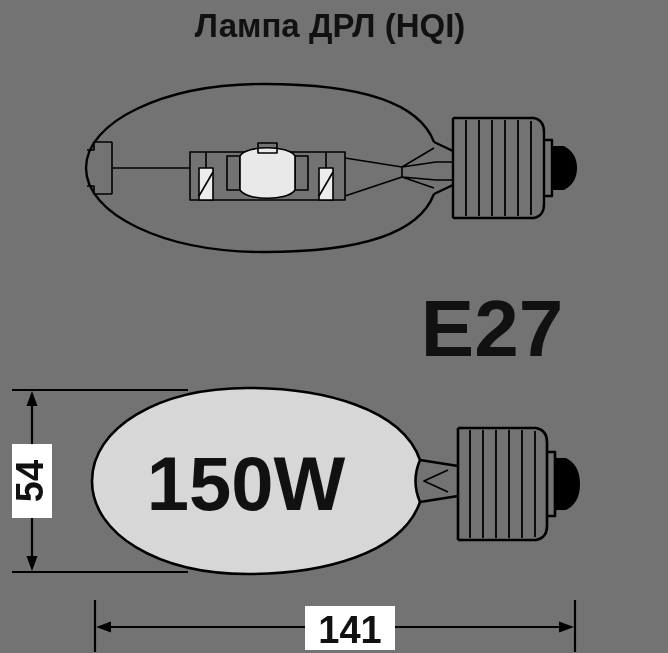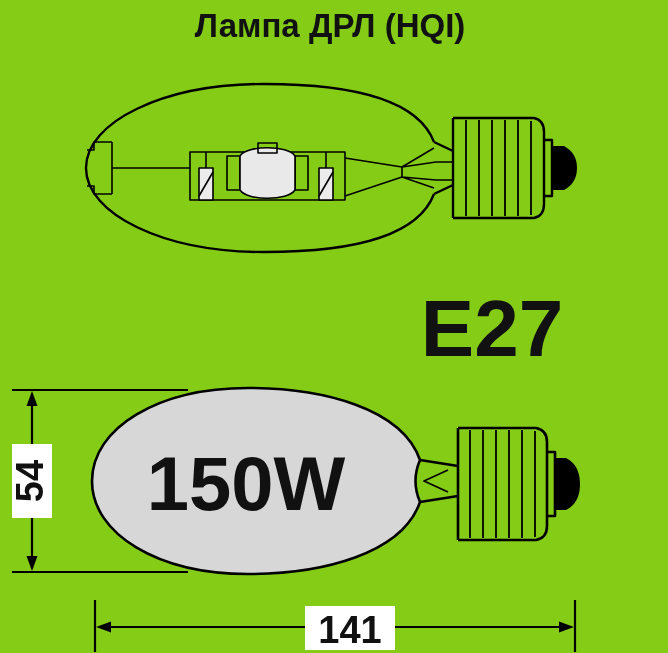--- a/index.html
+++ b/index.html
@@ -1,20 +1,20 @@
 <!DOCTYPE html>
 <html><head>
 <meta charset="utf-8">
 <style>
   html, body { margin: 0; padding: 0; background: #ffffff; }
   .page {
     position: relative;
     width: 668px;
     height: 653px;
-    background: #84cc16;
+    background: #737373;
     font-family: "Liberation Sans", sans-serif;
     overflow: hidden;
   }
   svg text {
     font-family: "Liberation Sans", sans-serif;
     fill: #111111;
   }
 </style>
 </head>
 <body>

